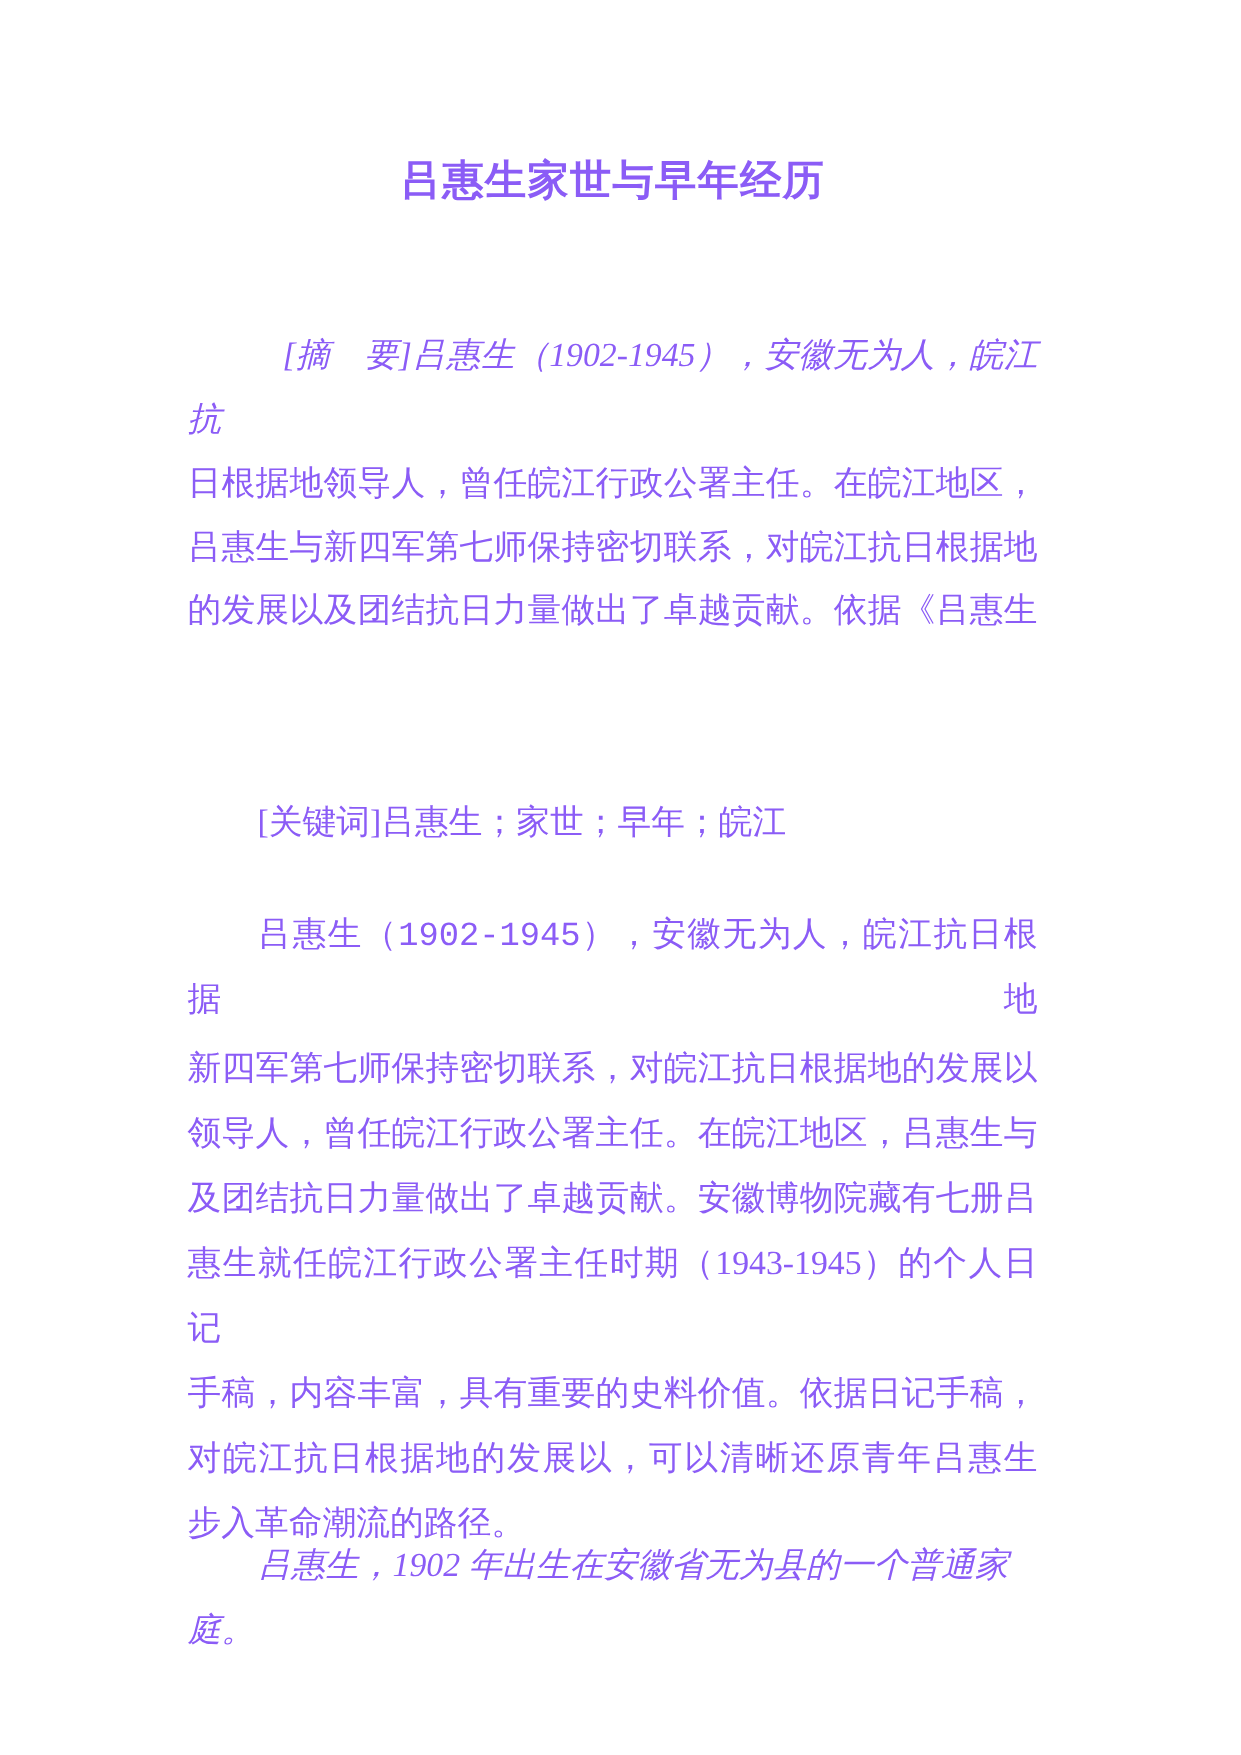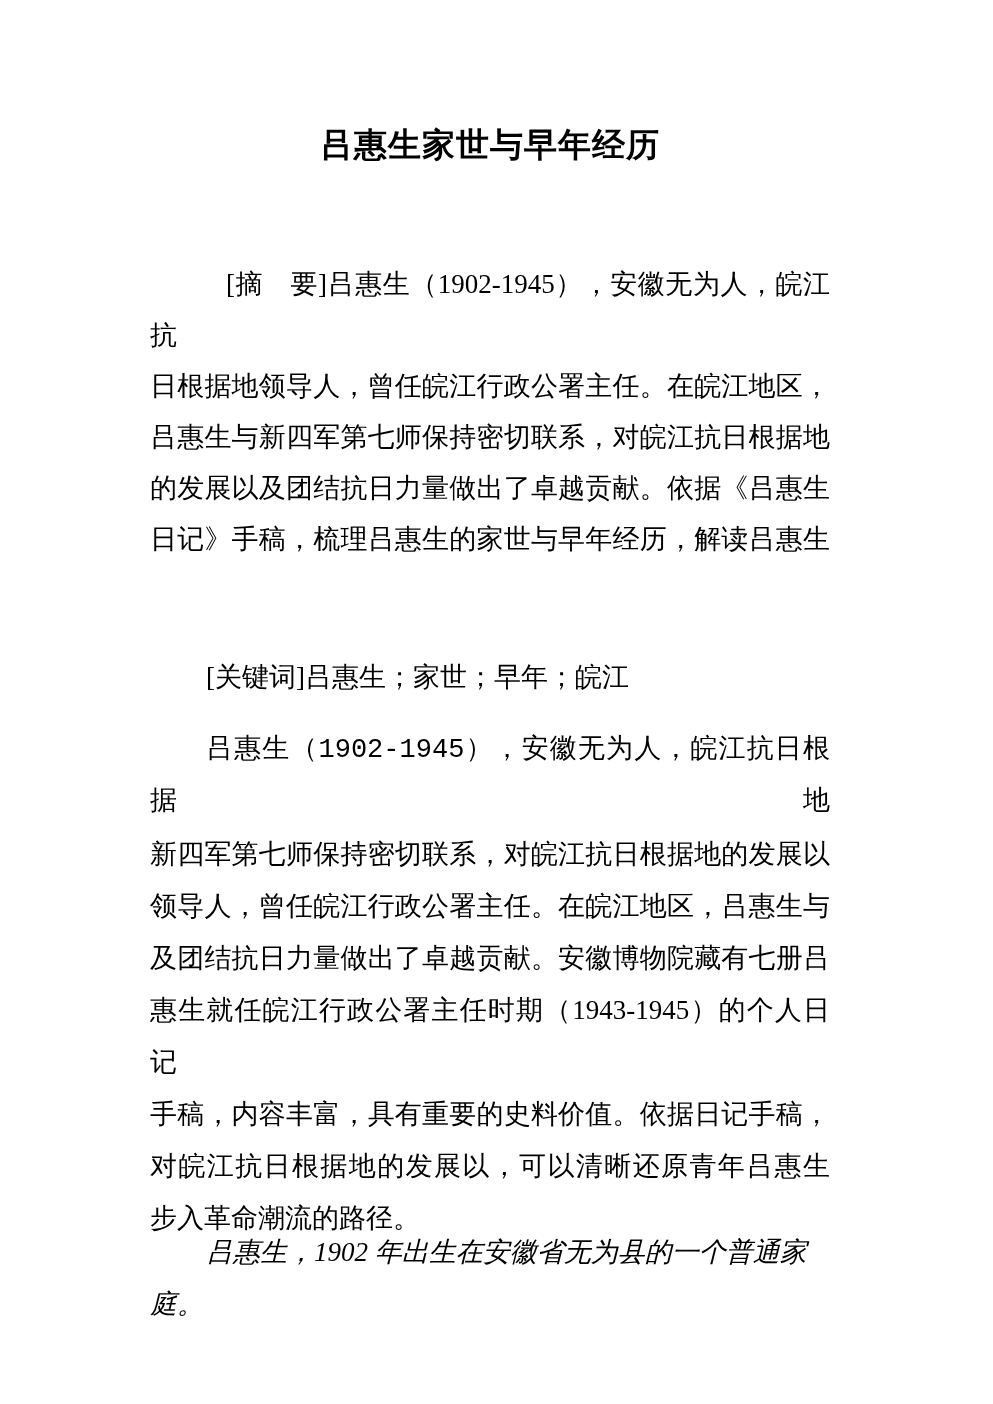--- a/index.html
+++ b/index.html
@@ -7,68 +7,67 @@
     padding: 0;
     background: #ffffff;
   }
   .page {
     position: relative;
     width: 993px;
     height: 1404px;
     background: #ffffff;
     overflow: hidden;
     font-family: "Liberation Serif", "DejaVu Serif", serif;
-    color: #000000;
+    color: #8b5cf6;
   }
   .doc-title {
     position: absolute;
     left: 150px;
     top: 120px;
     width: 680px;
     font-size: 33px;
     font-weight: 700;
     text-align: center;
     letter-spacing: 1px;
     line-height: 50px;
   }
   .block {
     position: absolute;
     left: 150px;
     width: 680px;
     font-size: 27px;
   }
   .abstract      { top: 259px;  line-height: 51px; }
-  .keywords-line { top: 652px;  line-height: 51px; text-indent: 56px; text-align: left; }
+  .keywords-line { top: 632px;  line-height: 51px; text-indent: 56px; text-align: left; }
   .body-para     { top: 724px;  line-height: 52px; }
   .section-head  { top: 1156px; line-height: 52px; text-indent: 56px; text-align: left; }
   .closing-para  { top: 1226px; line-height: 52px; text-indent: 56px; text-align: left; font-style: italic; }
 
   .tline {
     text-align: justify;
     text-align-last: justify;
   }
   .tline.tlast {
     text-align-last: left;
   }
-  .abstract .tline.tfirst  { text-indent: 76px; }
+  .abstract .tline.tfirst  { text-indent: 76px; font-style: italic; }
   .body-para .tline.tfirst { text-indent: 56px; font-family: Liberation Mono, monospace; }
 </style>
 </head>
 <body>
 
 <div class="page">
 
   <div class="doc-title">吕惠生家世与早年经历</div>
 
   <div class="block abstract">
       <div class="tline tfirst">[摘　要]吕惠生（1902-1945），安徽无为人，皖江抗</div>
       <div class="tline">日根据地领导人，曾任皖江行政公署主任。在皖江地区，</div>
       <div class="tline">吕惠生与新四军第七师保持密切联系，对皖江抗日根据地</div>
       <div class="tline">的发展以及团结抗日力量做出了卓越贡献。依据《吕惠生</div>
-      <div class="tline">日记》手稿，梳理吕惠生的家世与早年经历，解读吕惠生</div>
     </div>
 
   <div class="block keywords-line">[关键词]吕惠生；家世；早年；皖江</div>
 
   <div class="block body-para">
       <div class="tline tfirst">吕惠生（1902-1945），安徽无为人，皖江抗日根据地</div>
       <div class="tline">新四军第七师保持密切联系，对皖江抗日根据地的发展以</div>
       <div class="tline">领导人，曾任皖江行政公署主任。在皖江地区，吕惠生与</div>
       <div class="tline">及团结抗日力量做出了卓越贡献。安徽博物院藏有七册吕</div>
       <div class="tline">惠生就任皖江行政公署主任时期（1943-1945）的个人日记</div>

